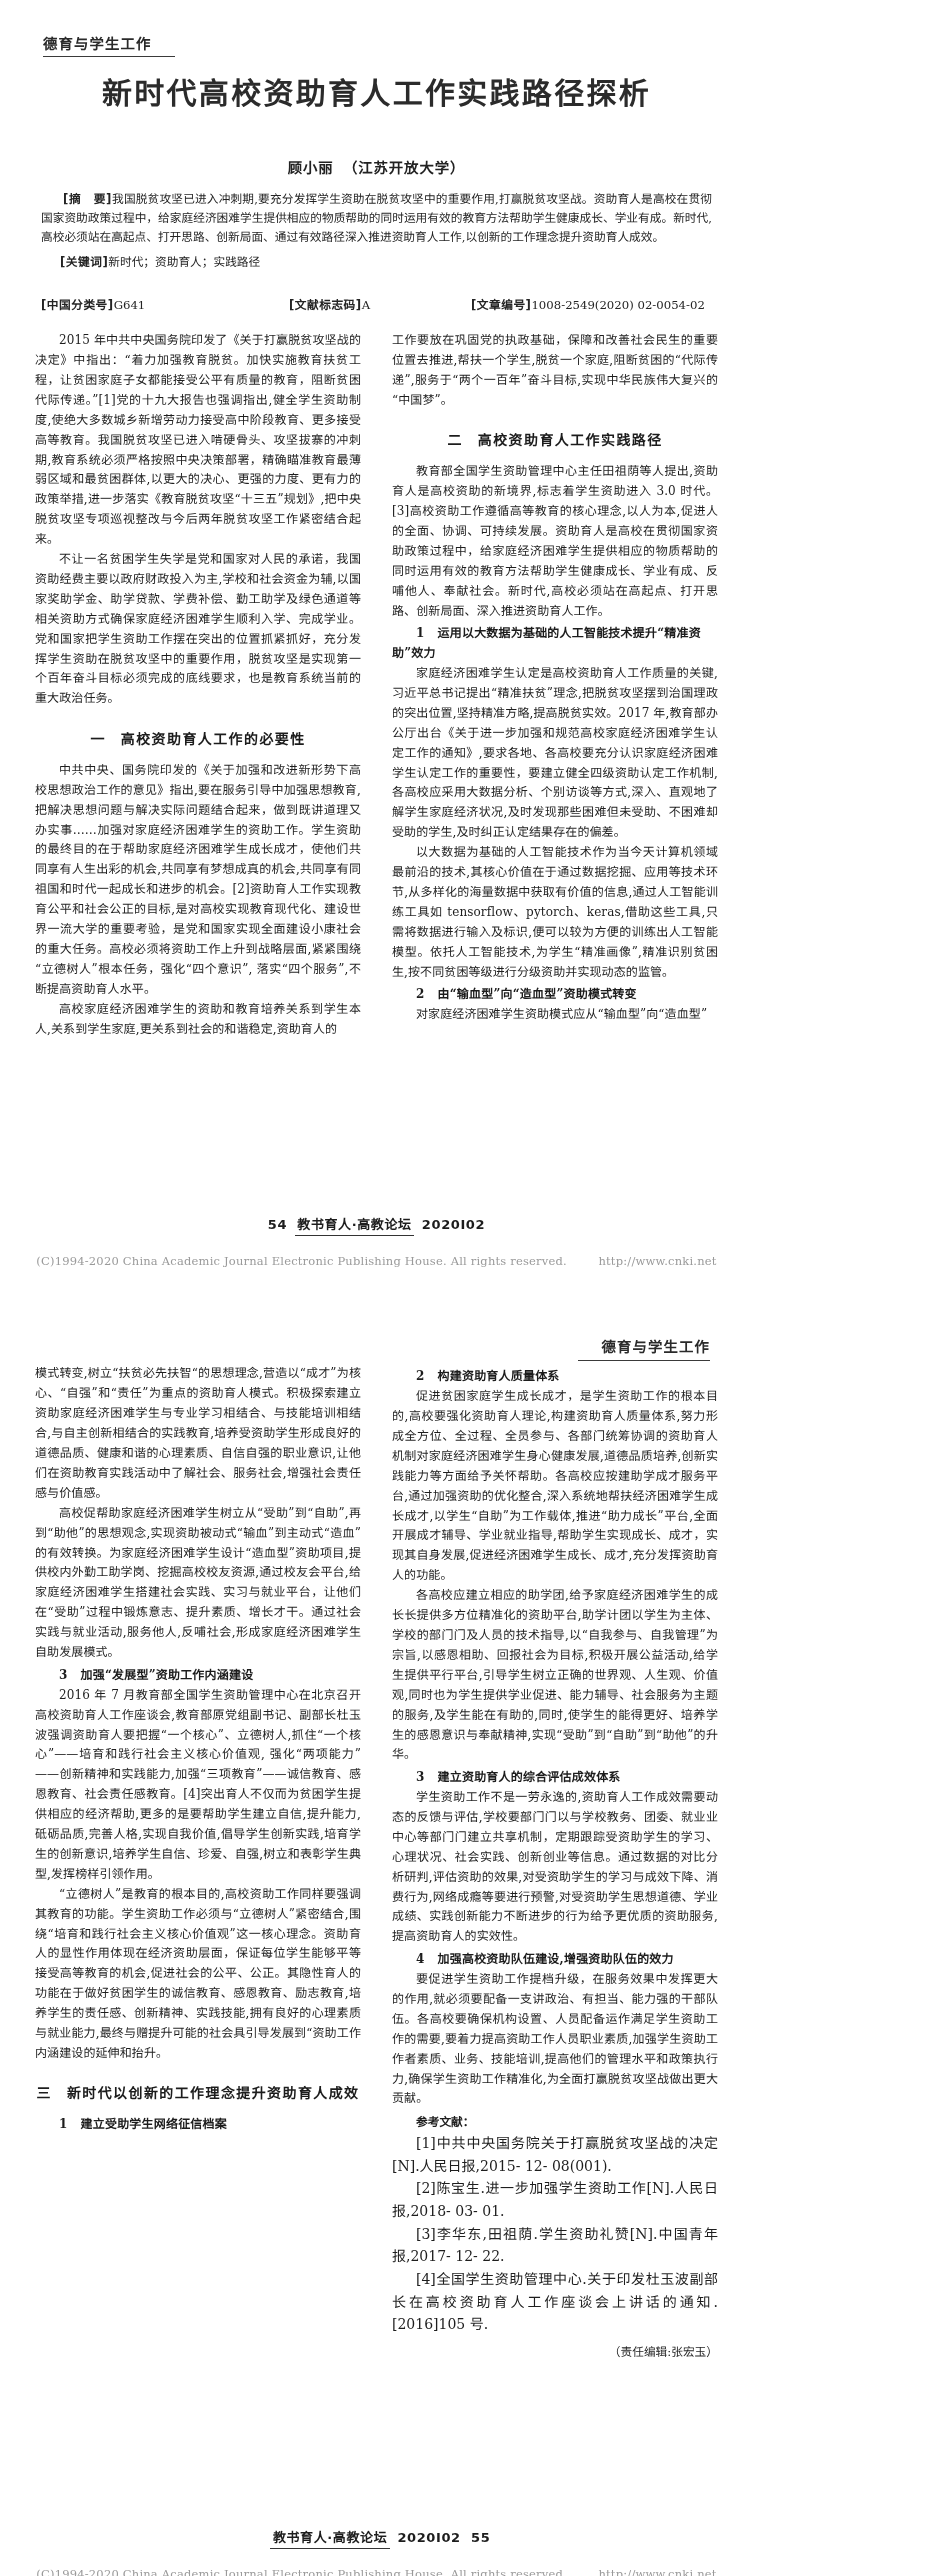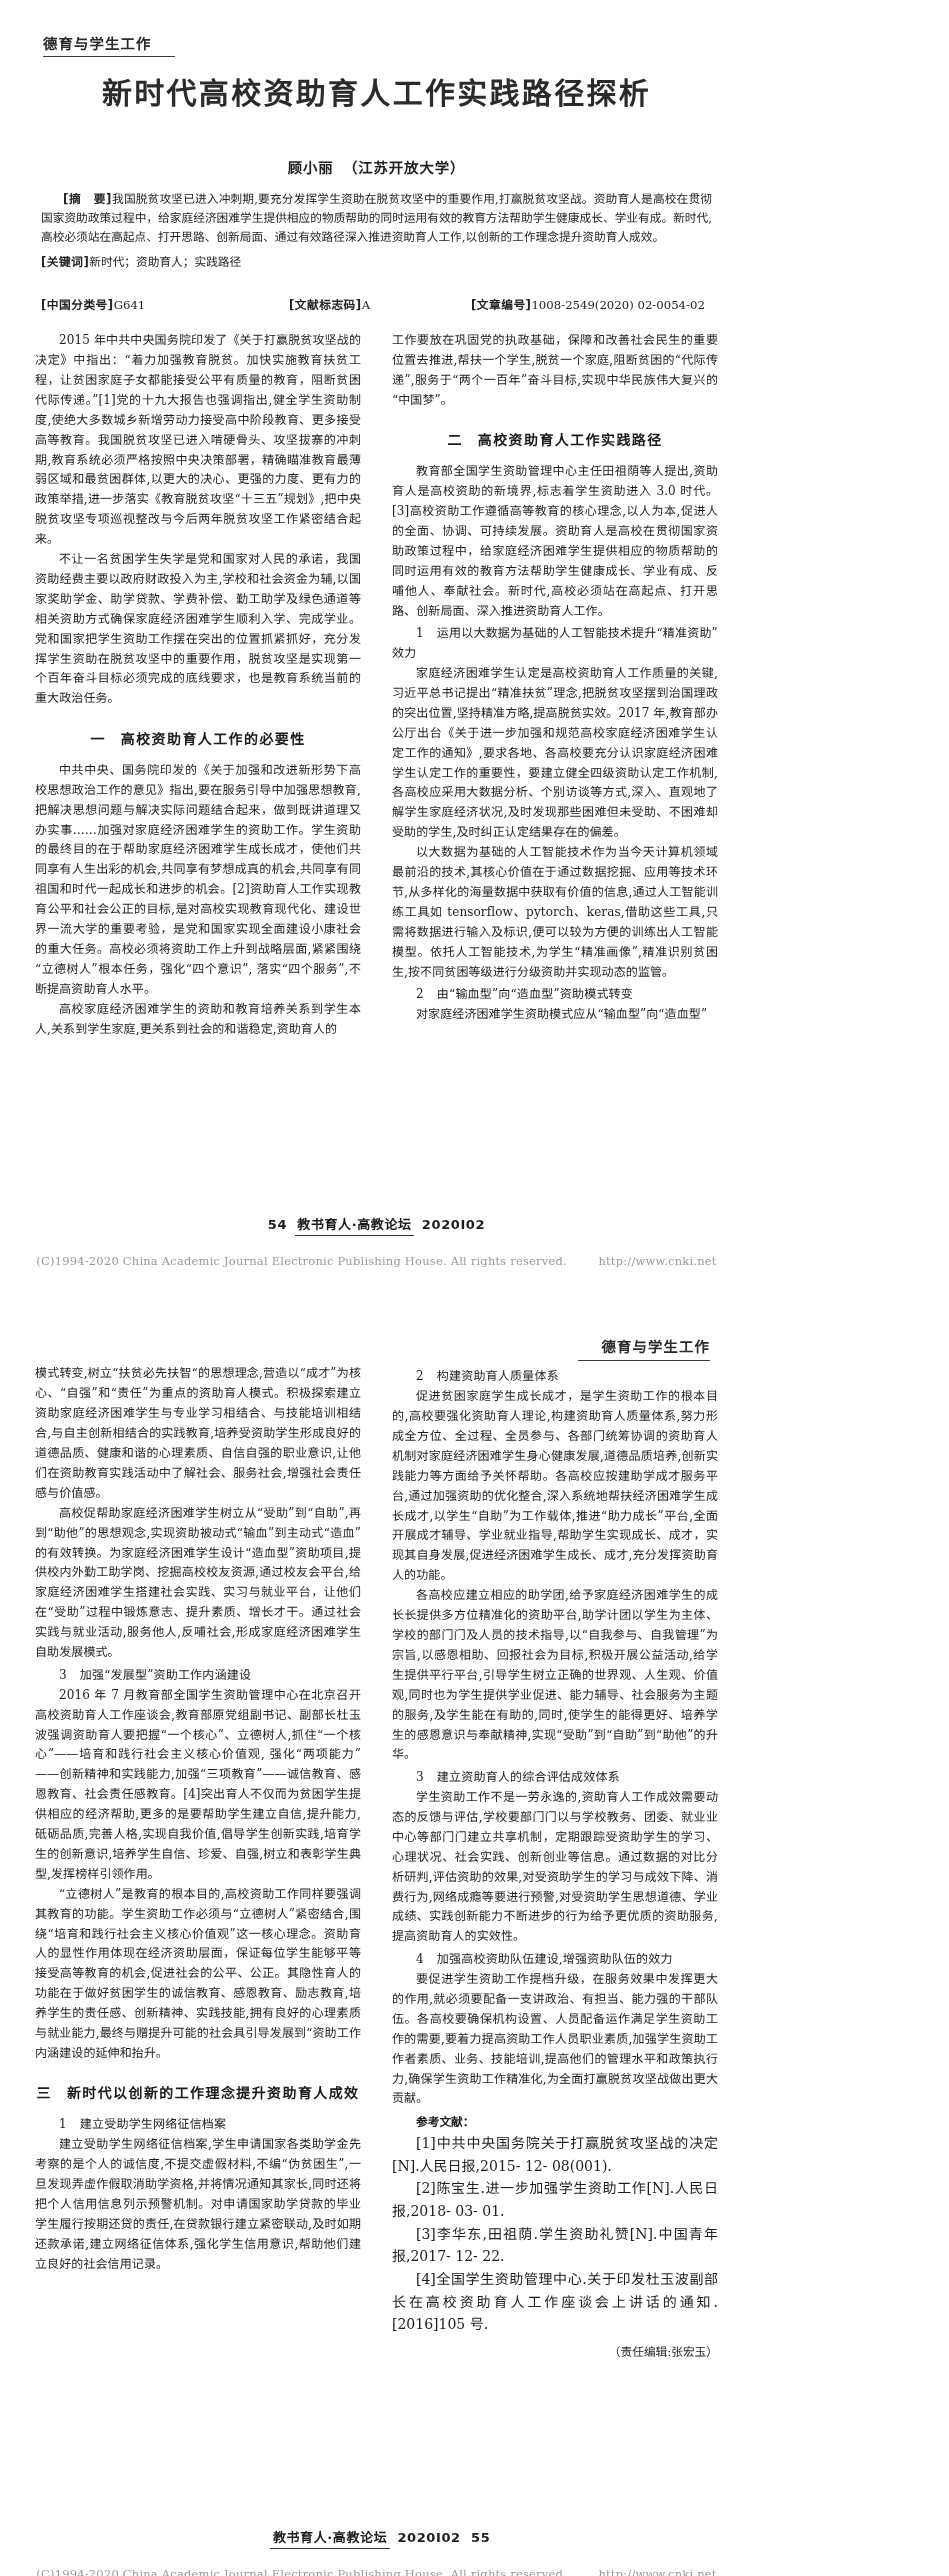--- a/index.html
+++ b/index.html
@@ -76,21 +76,21 @@
     color: #242424;
     font-family: "DejaVu Serif", "Liberation Serif", serif;
   }
   .fm-line { text-indent: 0; text-align: justify; }
   .fm-abstract { text-indent: 22px; }
   .fm-label {
     font-family: "DejaVu Sans", "Liberation Sans", sans-serif;
     font-weight: 700;
     letter-spacing: 0.5px;
   }
-  .fm-row { margin-top: 6.5px; }
+  .fm-row { margin-top: 6.5px; margin-left: 19px; }
   .fm-meta { margin-top: 24px; display: flex; }
   .fm-meta .c1 { width: 248px; }
   .fm-meta .c2 { width: 182px; }
   .fm-meta .c3 { flex: 1; }
 
   
   .cols {
     margin-top: 15.8px;
     display: flex;
     gap: 31px;
@@ -117,21 +117,21 @@
     font-size: 14px;
     letter-spacing: 1.4px;
     text-align: center;
     color: #1c1c1c;
   }
   h2.sec .num { margin-right: 15px; }
 
   h3.sub {
     margin: 2.8px 0 0;
     font-family: "DejaVu Serif", "Liberation Serif", serif;
-    font-weight: 400;
+    font-weight: 700;
     font-style: normal;
     font-size: 12px;
     line-height: 1.66;
     text-indent: 24px;
     color: #1c1c1c;
     letter-spacing: 0.2px;
   }
   h3.sub .num { margin-right: 13px; }
 
   .refs-title {
@@ -278,21 +278,20 @@
           <span class="num">3</span><span>加强“发展型”资助工作内涵建设</span>
         </h3>
         <p class="body">2016 年 7 月教育部全国学生资助管理中心在北京召开高校资助育人工作座谈会,教育部原党组副书记、副部长杜玉波强调资助育人要把握“一个核心”、立德树人,抓住“一个核心”——培育和践行社会主义核心价值观, 强化“两项能力”——创新精神和实践能力,加强“三项教育”——诚信教育、感恩教育、社会责任感教育。[4]突出育人不仅而为贫困学生提供相应的经济帮助,更多的是要帮助学生建立自信,提升能力,砥砺品质,完善人格,实现自我价值,倡导学生创新实践,培育学生的创新意识,培养学生自信、珍爱、自强,树立和表彰学生典型,发挥榜样引领作用。</p>
         <p class="body">“立德树人”是教育的根本目的,高校资助工作同样要强调其教育的功能。学生资助工作必须与“立德树人”紧密结合,围绕“培育和践行社会主义核心价值观”这一核心理念。资助育人的显性作用体现在经济资助层面，保证每位学生能够平等接受高等教育的机会,促进社会的公平、公正。其隐性育人的功能在于做好贫困学生的诚信教育、感恩教育、励志教育,培养学生的责任感、创新精神、实践技能,拥有良好的心理素质与就业能力,最终与赠提升可能的社会具引导发展到“资助工作内涵建设的延伸和抬升。</p>
         <h2 class="sec">
           <span class="num">三</span><span>新时代以创新的工作理念提升资助育人成效</span>
         </h2>
         <h3 class="sub">
           <span class="num">1</span><span>建立受助学生网络征信档案</span>
         </h3>
-        <p class="body">建立受助学生网络征信档案,学生申请国家各类助学金先考察的是个人的诚信度,不提交虚假材料,不编“伪贫困生”,一旦发现弄虚作假取消助学资格,并将情况通知其家长,同时还将把个人信用信息列示预警机制。对申请国家助学贷款的毕业学生履行按期还贷的责任,在贷款银行建立紧密联动,及时如期还款承诺,建立网络征信体系,强化学生信用意识,帮助他们建立良好的社会信用记录。</p>
       </div>
 
       <div class="col">
         <h3 class="sub">
           <span class="num">2</span><span>构建资助育人质量体系</span>
         </h3>
         <p class="body">促进贫困家庭学生成长成才，是学生资助工作的根本目的,高校要强化资助育人理论,构建资助育人质量体系,努力形成全方位、全过程、全员参与、各部门统筹协调的资助育人机制对家庭经济困难学生身心健康发展,道德品质培养,创新实践能力等方面给予关怀帮助。各高校应按建助学成才服务平台,通过加强资助的优化整合,深入系统地帮扶经济困难学生成长成才,以学生“自助”为工作载体,推进“助力成长”平台,全面开展成才辅导、学业就业指导,帮助学生实现成长、成才，实现其自身发展,促进经济困难学生成长、成才,充分发挥资助育人的功能。</p>
         <p class="body">各高校应建立相应的助学团,给予家庭经济困难学生的成长长提供多方位精准化的资助平台,助学计团以学生为主体、学校的部门门及人员的技术指导,以“自我参与、自我管理”为宗旨,以感恩相助、回报社会为目标,积极开展公益活动,给学生提供平行平台,引导学生树立正确的世界观、人生观、价值观,同时也为学生提供学业促进、能力辅导、社会服务为主题的服务,及学生能在有助的,同时,使学生的能得更好、培养学生的感恩意识与奉献精神,实现“受助”到“自助”到“助他”的升华。</p>
         <h3 class="sub">
           <span class="num">3</span><span>建立资助育人的综合评估成效体系</span>

